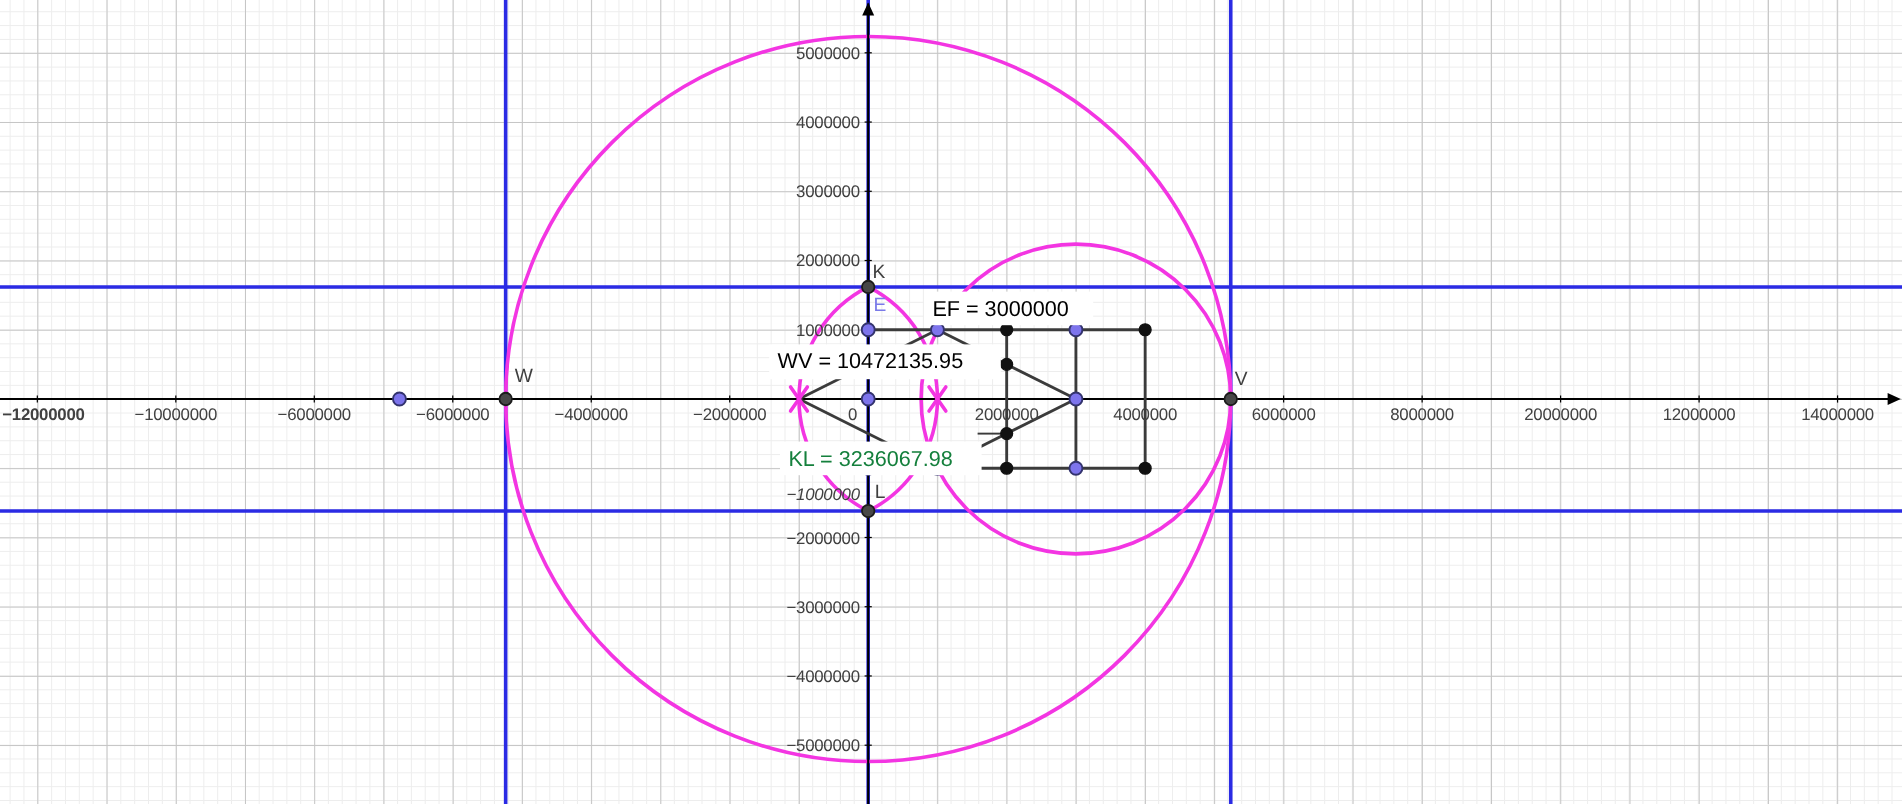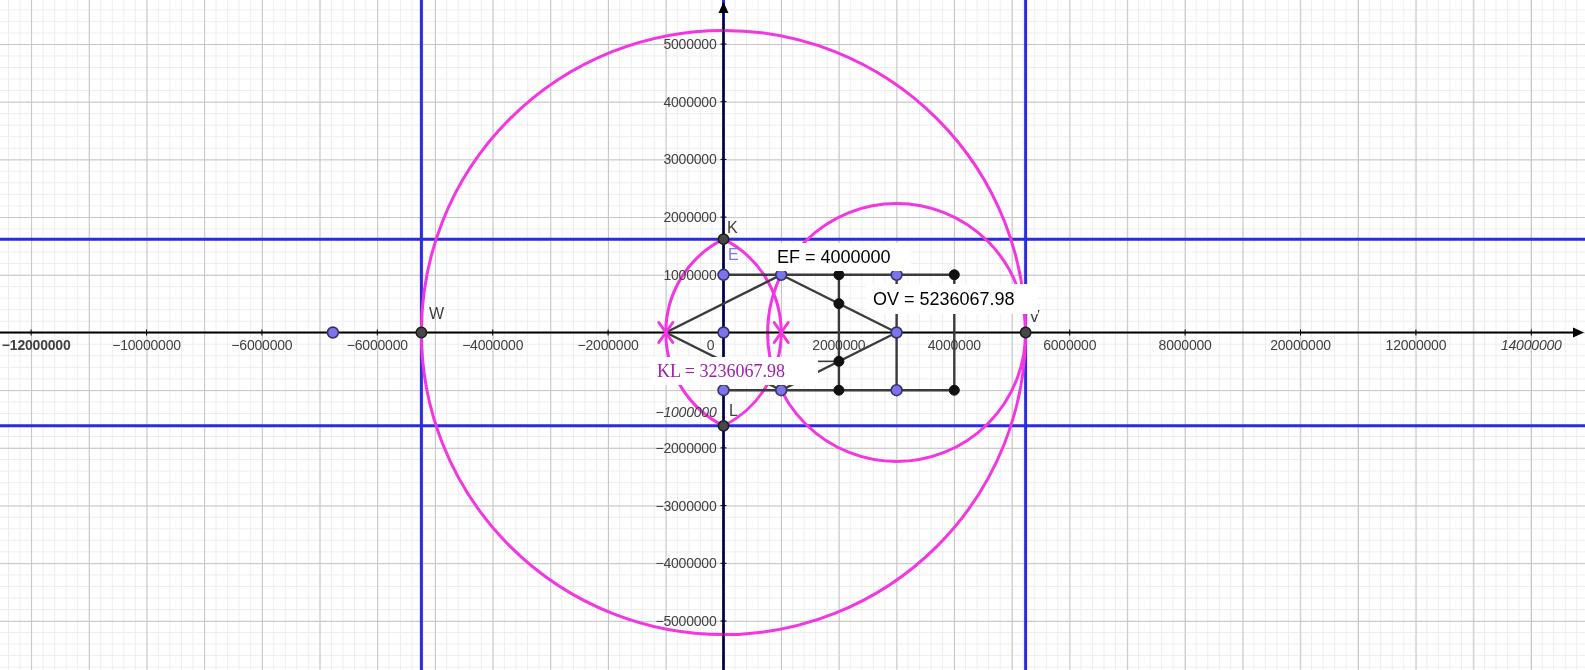--- a/index.html
+++ b/index.html
@@ -91,37 +91,37 @@
       <g stroke="#f335e2" stroke-width="3" stroke-linecap="round">
         <line x1="774.2" y1="322.5" x2="788.2" y2="342.5"></line>
         <line x1="788.2" y1="322.5" x2="774.2" y2="342.5"></line>
       </g>
     </svg>
   <div class="point-label" style="left: 727px; top: 219px; color: rgb(63, 63, 63);">K</div>
   <div class="point-label" style="left: 728px; top: 246px; color: rgb(122, 122, 232);">E</div>
   <div class="point-label" style="left: 729px; top: 402px; color: rgb(63, 63, 63);">L</div>
   <div class="point-label" style="left: 429px; top: 305px; color: rgb(63, 63, 63);">W</div>
   <div class="point-label" style="left: 1029px; top: 308px; color: rgb(63, 63, 63);">V</div>
-  <div class="value-label" style="left: 770px; top: 243px; width: 141px; height: 28px; background: rgb(255, 255, 255); color: rgb(0, 0, 0);">EF = 4000000</div>
-  <div class="value-label" style="left: 866px; top: 284px; width: 172px; height: 30px; background: rgb(255, 255, 255); color: rgb(0, 0, 0);">OV = 5236067.98</div>
-  <div class="value-label" style="left: 650px; top: 357px; width: 168px; height: 28px; background: rgb(255, 255, 255); color: #a21caf; font-family: Liberation Serif, serif;">KL = 3236067.98</div>
+  <div class="value-label" style="left: 770px; top: 243px; width: 141px; height: 28px; background: rgb(255, 255, 255); color: rgb(0, 0, 0);">EF = 3000000</div>
+  <div class="value-label" style="left: 641px; top: 287px; width: 193px; height: 29px; background: rgb(255, 255, 255); color: rgb(0, 0, 0);">WV = 10472135.95</div>
+  <div class="value-label" style="left: 650px; top: 368px; width: 168px; height: 28px; background: rgb(255, 255, 255); color: #15803d;">KL = 3236067.98</div>
 <span class="tick-label" style="color: rgb(65, 65, 65); left: 36.2px; top: 336.5px; font-weight: bold;">−12000000</span>
     <span class="tick-label" style="color: rgb(65, 65, 65); left: 146.5px; top: 336.5px;">−10000000</span>
     <span class="tick-label" style="color: rgb(65, 65, 65); left: 261.9px; top: 336.5px;">−6000000</span>
     <span class="tick-label" style="color: rgb(65, 65, 65); left: 377.3px; top: 336.5px;">−6000000</span>
     <span class="tick-label" style="color: rgb(65, 65, 65); left: 492.7px; top: 336.5px;">−4000000</span>
     <span class="tick-label" style="color: rgb(65, 65, 65); left: 608.1px; top: 336.5px;">−2000000</span>
     <span class="tick-label" style="color: rgb(65, 65, 65); left: 710.5px; top: 336.5px;">0</span>
     <span class="tick-label" style="color: rgb(65, 65, 65); left: 838.9px; top: 336.5px;">2000000</span>
     <span class="tick-label" style="color: rgb(65, 65, 65); left: 954.3px; top: 336.5px;">4000000</span>
     <span class="tick-label" style="color: rgb(65, 65, 65); left: 1069.7px; top: 336.5px;">6000000</span>
     <span class="tick-label" style="color: rgb(65, 65, 65); left: 1185.1px; top: 336.5px; text-align: center;">8000000</span>
     <span class="tick-label" style="color: rgb(65, 65, 65); left: 1300.5px; top: 336.5px;">20000000</span>
     <span class="tick-label" style="color: rgb(65, 65, 65); left: 1415.9px; top: 336.5px;">12000000</span>
-    <span class="tick-label" style="color: rgb(65, 65, 65); left: 1531.3px; top: 336.5px; font-style: italic;">14000000</span>
+    <span class="tick-label" style="color: rgb(65, 65, 65); left: 1531.3px; top: 336.5px;">14000000</span>
     <span class="ytick-label" style="color: rgb(65, 65, 65); right: 868.5px; top: 36px;">5000000</span>
     <span class="ytick-label" style="color: rgb(65, 65, 65); right: 868.5px; top: 93.7px;">4000000</span>
     <span class="ytick-label" style="color: rgb(65, 65, 65); right: 868.5px; top: 151.4px;">3000000</span>
     <span class="ytick-label" style="color: rgb(65, 65, 65); right: 868.5px; top: 209.1px;">2000000</span>
     <span class="ytick-label" style="color: rgb(65, 65, 65); right: 868.5px; top: 266.8px;">1000000</span>
     <span class="ytick-label" style="color: rgb(65, 65, 65); right: 868.5px; top: 404px; font-style: italic;">−1000000</span>
     <span class="ytick-label" style="color: rgb(65, 65, 65); right: 868.5px; top: 439.9px;">−2000000</span>
     <span class="ytick-label" style="color: rgb(65, 65, 65); right: 868.5px; top: 497.6px;">−3000000</span>
     <span class="ytick-label" style="color: rgb(65, 65, 65); right: 868.5px; top: 555.3px;">−4000000</span>
     <span class="ytick-label" style="color: rgb(65, 65, 65); right: 868.5px; top: 613px;">−5000000</span>

